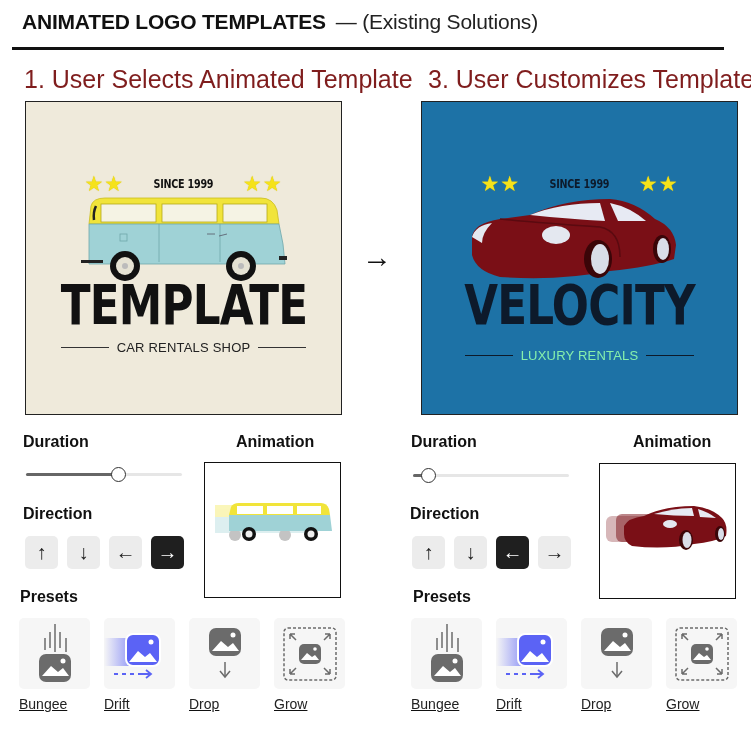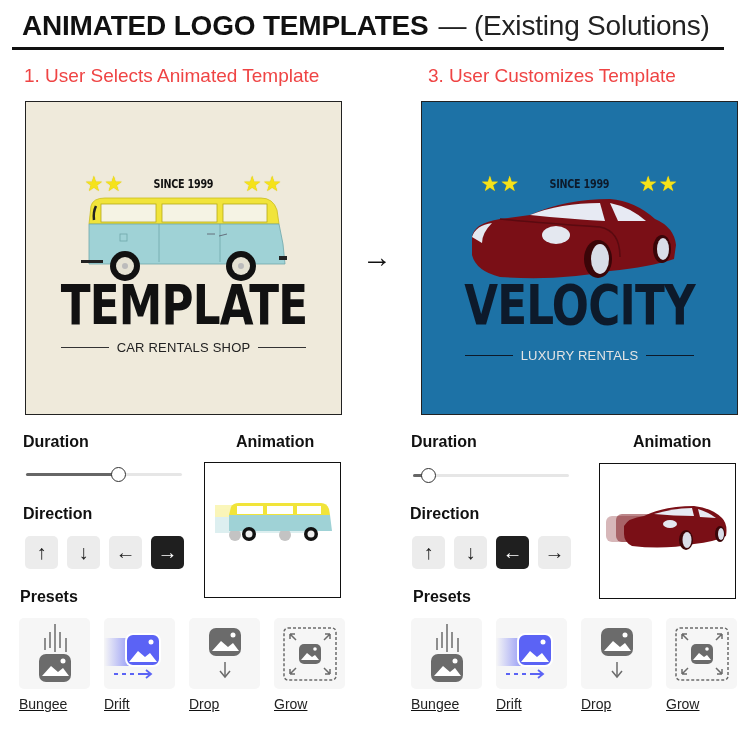--- a/index.html
+++ b/index.html
@@ -1,24 +1,24 @@
 <!DOCTYPE html>
 <html><head>
 <meta charset="utf-8">
 <style>
   * { box-sizing: border-box; margin: 0; padding: 0; }
   html, body { width: 751px; height: 740px; background: #ffffff; overflow: hidden; }
   body { font-family: "Liberation Sans", "DejaVu Sans", sans-serif; color: #111; position: relative; }
 
-  .title { position: absolute; left: 22px; top: 10px; font-size: 28px; white-space: nowrap; letter-spacing: -0.2px; }
+  .title { position: absolute; left: 22px; top: 10px; font-size: 21px; white-space: nowrap; letter-spacing: -0.2px; }
   .title .bold { font-weight: 700; }
   .title .light { font-weight: 400; margin-left: 10px; color: #222; }
   .rule { position: absolute; left: 12px; top: 47px; width: 712px; height: 3px; background: #111; }
 
-  .step-label { position: absolute; top: 65px; font-size: 19px; color: #ef4444; white-space: nowrap; }
+  .step-label { position: absolute; top: 65px; font-size: 25px; color: #7f1d1d; white-space: nowrap; }
 
   .logo-box { position: absolute; width: 317px; height: 314px; border: 1.5px solid #222; overflow: hidden; }
 
   .stars-row { position: absolute; top: 70px; left: 0; width: 100%; display: flex; justify-content: center; align-items: center; gap: 0; }
   .stars { font-size: 21px; letter-spacing: 1px; color: #f5e21a; text-shadow: 0 0 1px #c9b500; }
   .since { font-family: "DejaVu Sans", sans-serif; font-weight: 700; font-size: 12px; margin: 0 22px; letter-spacing: -0.3px; transform: scaleX(0.8); }
   .wordmark { position: absolute; left: 0; width: 100%; text-align: center; font-family: "DejaVu Sans", sans-serif; font-weight: 900; font-size: 56px; letter-spacing: -1px; transform: scaleX(0.78); }
   .tagline-row { position: absolute; left: 0; width: 100%; display: flex; justify-content: center; align-items: center; }
   .tagline-row .line { width: 48px; height: 1.5px; }
   .tagline { font-size: 13px; margin: 0 8px; letter-spacing: 0.2px; }
@@ -106,21 +106,21 @@
     <ellipse cx="86" cy="38" rx="14" ry="9" fill="#e4e8f0"></ellipse>
     <path d="M30 22 Q70 26 130 30 Q150 34 150 60" stroke="#5a0a10" stroke-width="1.5" fill="none"></path>
     <ellipse cx="128" cy="62" rx="14" ry="19" fill="#3a0508"></ellipse>
     <ellipse cx="130" cy="62" rx="9" ry="15" fill="#d9dde8"></ellipse>
     <ellipse cx="192" cy="52" rx="9" ry="14" fill="#3a0508"></ellipse>
     <ellipse cx="193" cy="52" rx="6" ry="11" fill="#d9dde8"></ellipse>
   </svg>
   <div class="wordmark" style="top:170px; color:#0d1a2b;">VELOCITY</div>
   <div class="tagline-row" style="top:246px;">
     <span class="line" style="background:#0d1a2b;"></span>
-    <span class="tagline" style="color:#e5e5e5;">LUXURY RENTALS</span>
+    <span class="tagline" style="color:#86efac;">LUXURY RENTALS</span>
     <span class="line" style="background:#0d1a2b;"></span>
   </div>
 </div>
 
 <div class="section-label" style="left:23px; top:433px;">Duration</div>
 <div class="slider" style="left:26px; top:467px;">
   <div class="track"></div>
   <div class="fill" style="width:92px;"></div>
   <div class="thumb" style="left:85px;"></div>
 </div>

